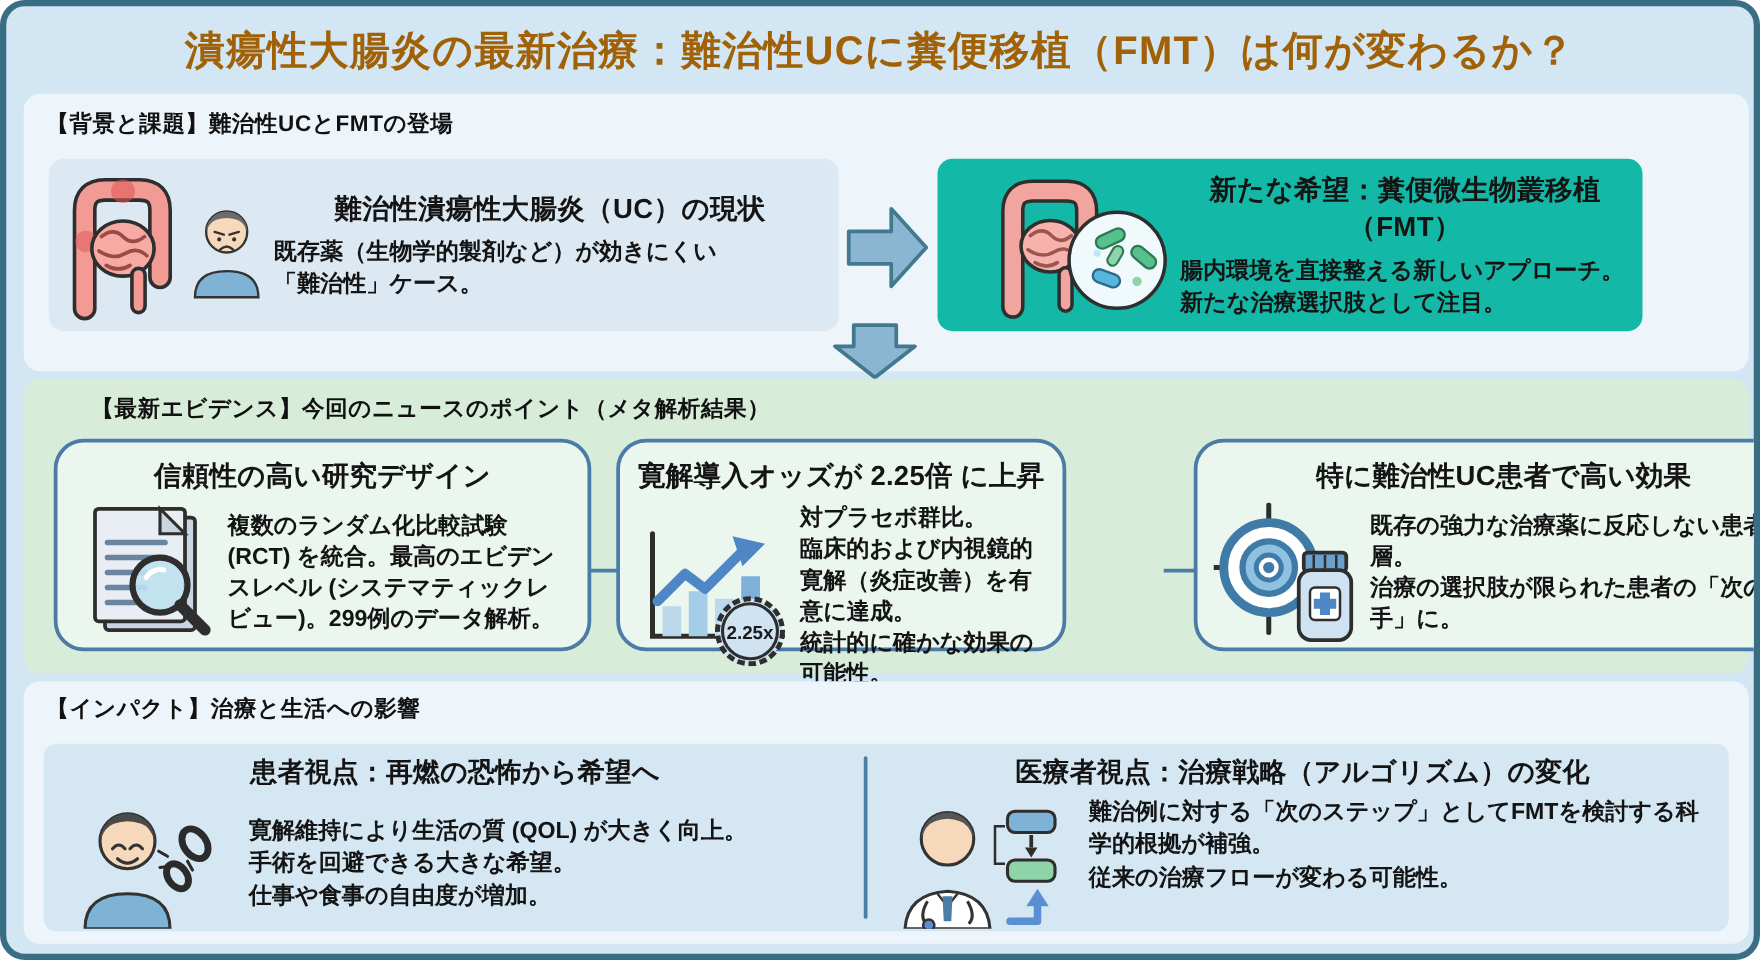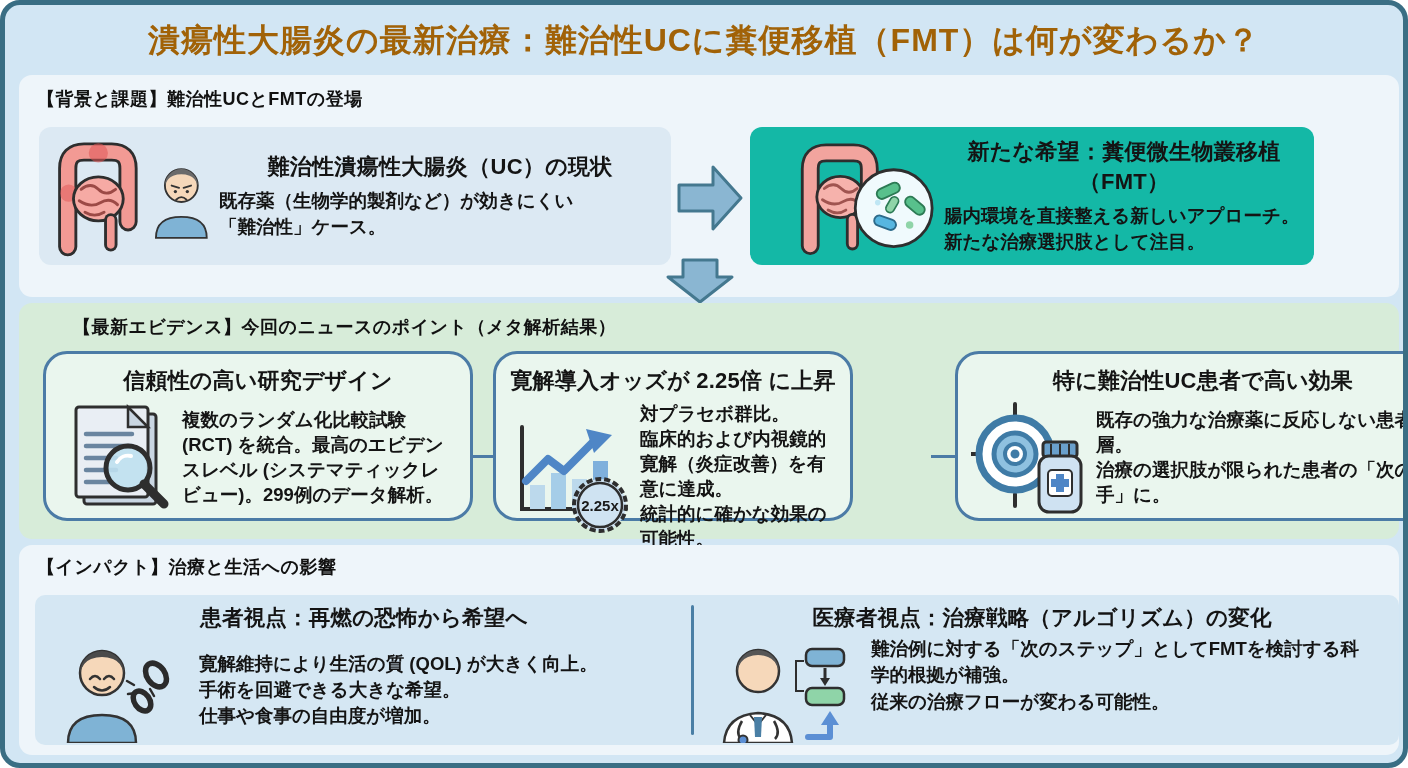--- a/index.html
+++ b/index.html
@@ -22,21 +22,21 @@
   .body-line{font-size:18.5px;font-weight:700;line-height:1.42;}
   .icon-box{display:flex;align-items:center;justify-content:center;flex-shrink:0;}
   .ev-card{
     position:absolute;background:#eaf6ee;border:3px solid #4b7ba6;border-radius:24px;
     box-sizing:border-box;padding:10px 12px 8px 12px;
   }
   .ev-title{font-size:22px;font-weight:800;text-align:center;margin-top:2px;letter-spacing:.2px;}
   .ev-row{display:flex;align-items:center;margin-top:6px;}
   .ev-body{font-size:18.5px;font-weight:700;line-height:1.35;}
   .connector{position:absolute;height:3px;background:#4b7ba6;}
-  .impact-panel{position:absolute;background:#d5e7f3;border-radius:10px;padding-left:16px;}
+  .impact-panel{position:absolute;background:#d5e7f3;border-radius:10px;}
   .impact-divider{position:absolute;width:3px;background:#4a7fa5;border-radius:2px;}
   .impact-col{position:absolute;}
   .impact-title{font-size:21.5px;font-weight:800;text-align:center;letter-spacing:.2px;}
   svg{display:block;}
 </style>
 </head>
 <body>
 
 <div id="root">
 

